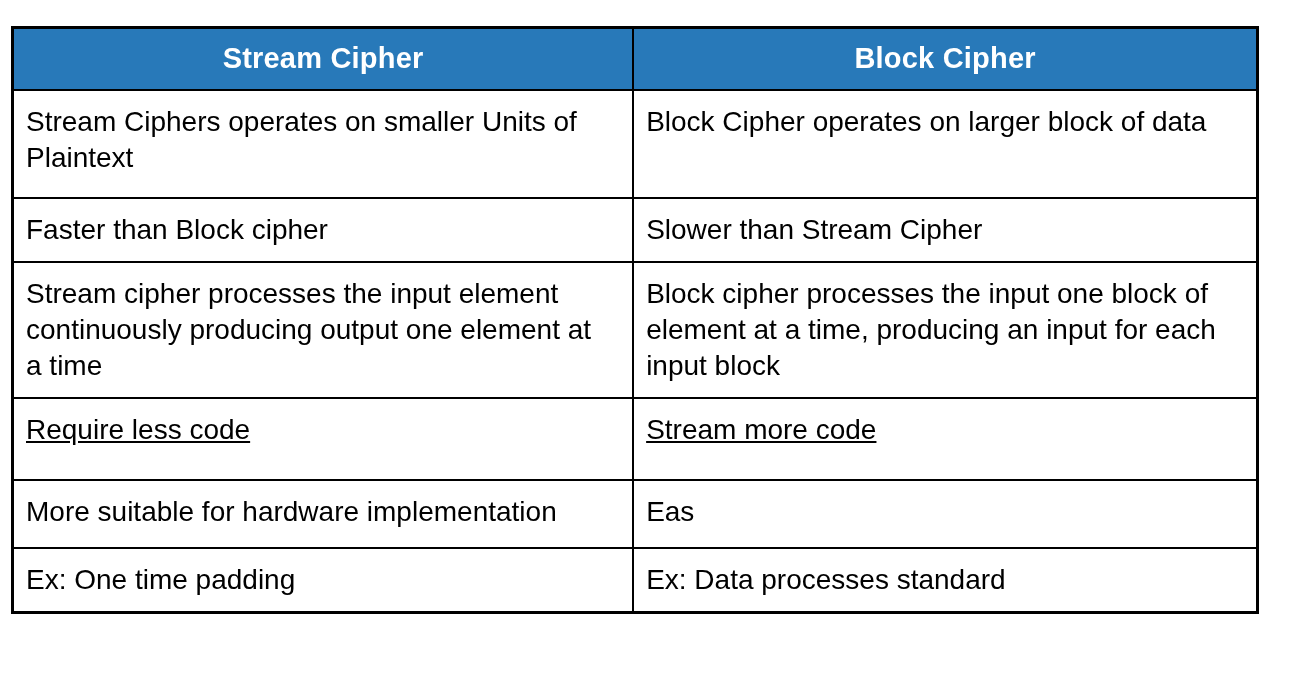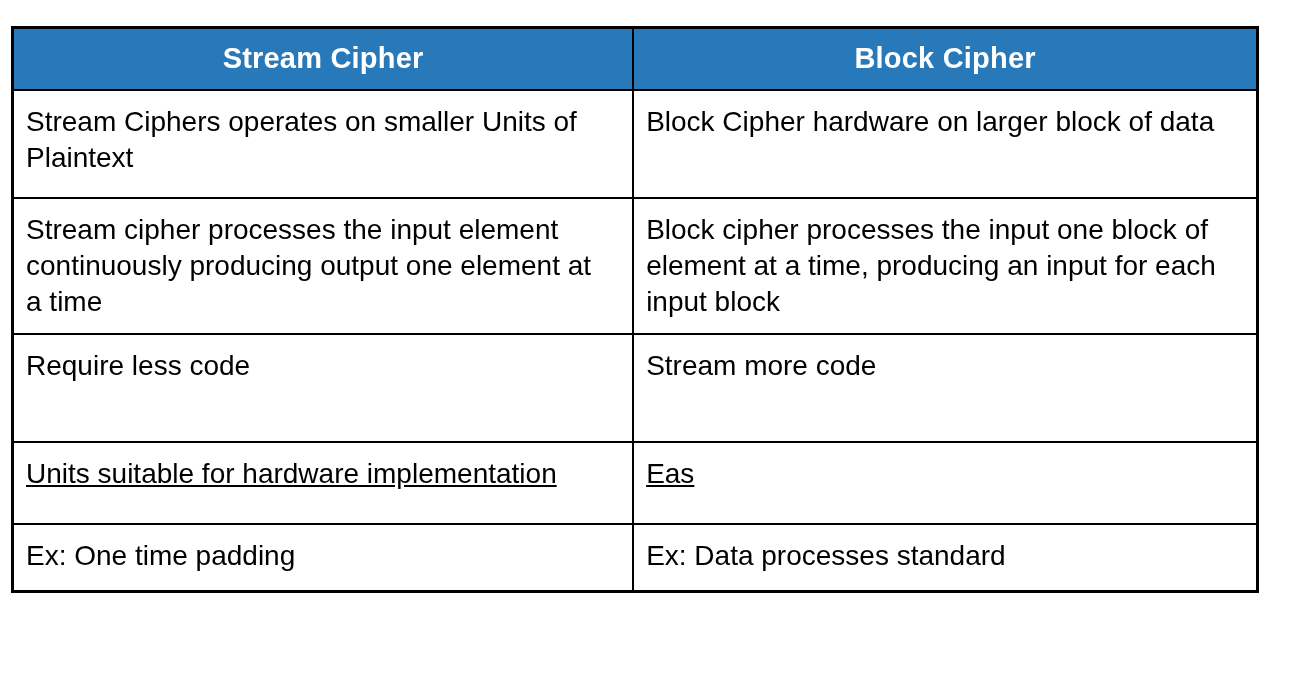--- a/index.html
+++ b/index.html
@@ -74,32 +74,36 @@
     </colgroup>
     <thead>
       <tr class="header-row">
         <th>Stream Cipher</th>
         <th>Block Cipher</th>
       </tr>
     </thead>
     <tbody>
       <tr>
         <td>Stream Ciphers operates on smaller Units of Plaintext</td>
-        <td>Block Cipher hardware on larger block of data</td>
+        <td>Block Cipher operates on larger block of data</td>
+      </tr>
+      <tr>
+        <td>Faster than Block cipher</td>
+        <td>Slower than Stream Cipher</td>
       </tr>
       <tr>
         <td>Stream cipher processes the input element continuously producing output one element at a time</td>
         <td>Block cipher processes the input one block of element at a time, producing an input for each input block</td>
       </tr>
       <tr>
         <td>Require less code</td>
         <td>Stream more code</td>
       </tr>
       <tr>
-        <td>Units suitable for hardware implementation</td>
+        <td>More suitable for hardware implementation</td>
         <td>Eas</td>
       </tr>
       <tr>
         <td>Ex: One time padding</td>
         <td>Ex: Data processes standard</td>
       </tr>
     </tbody>
   </table>
 </div>
 

